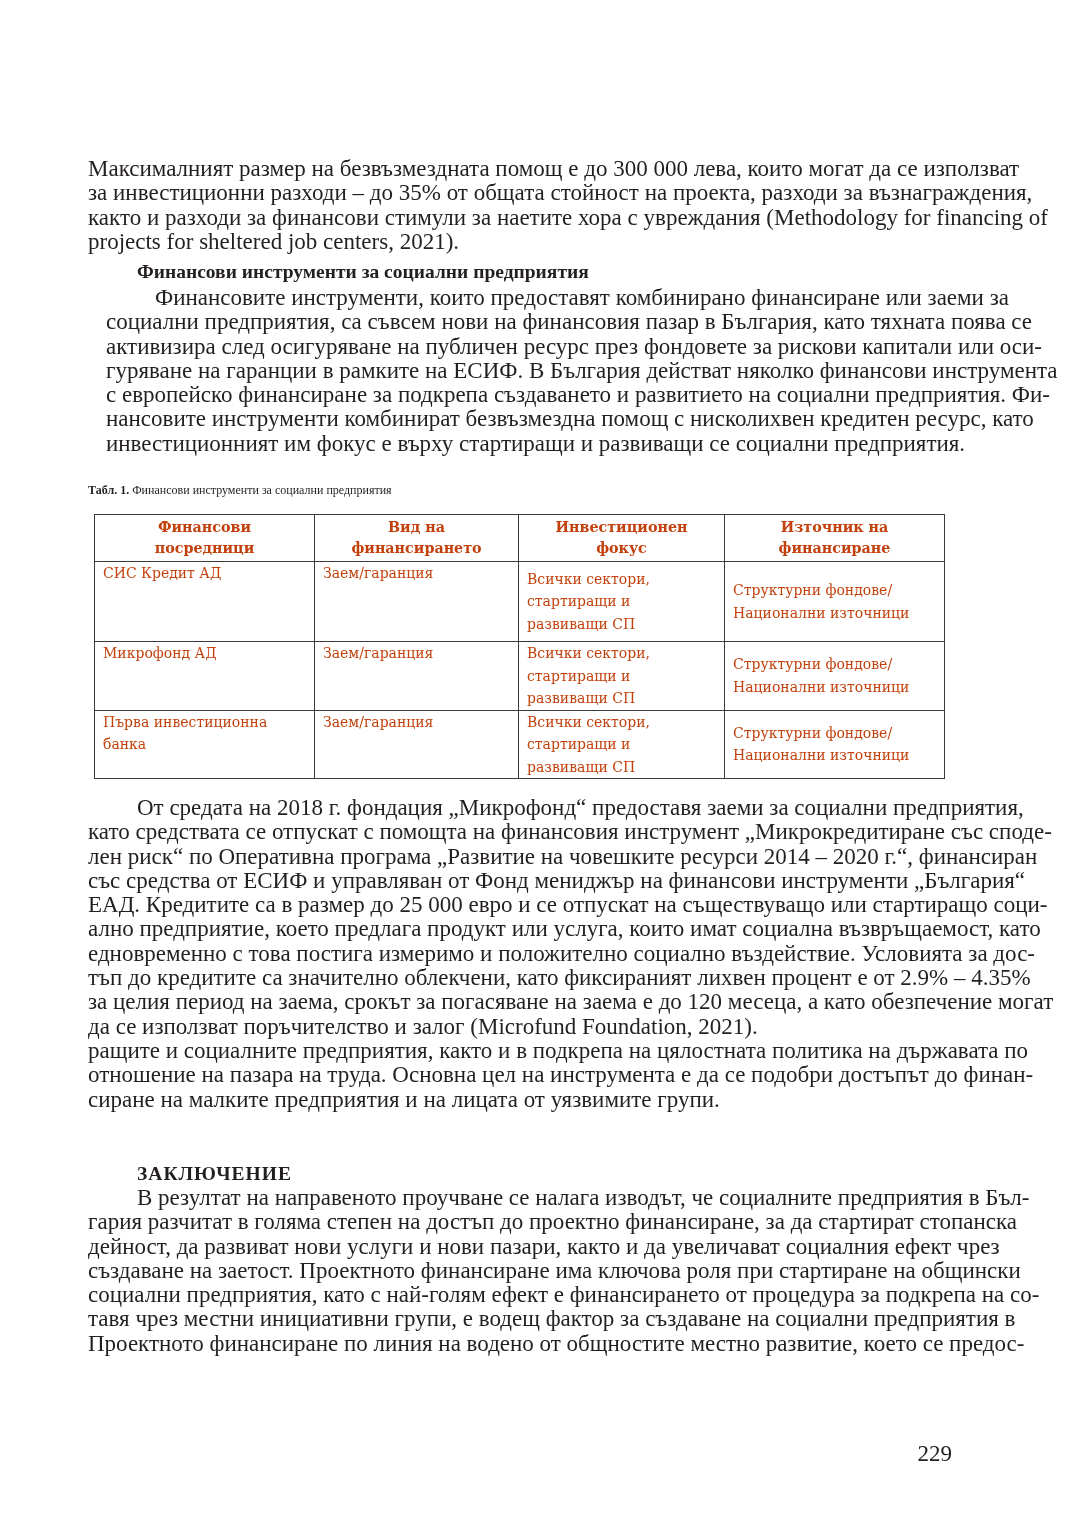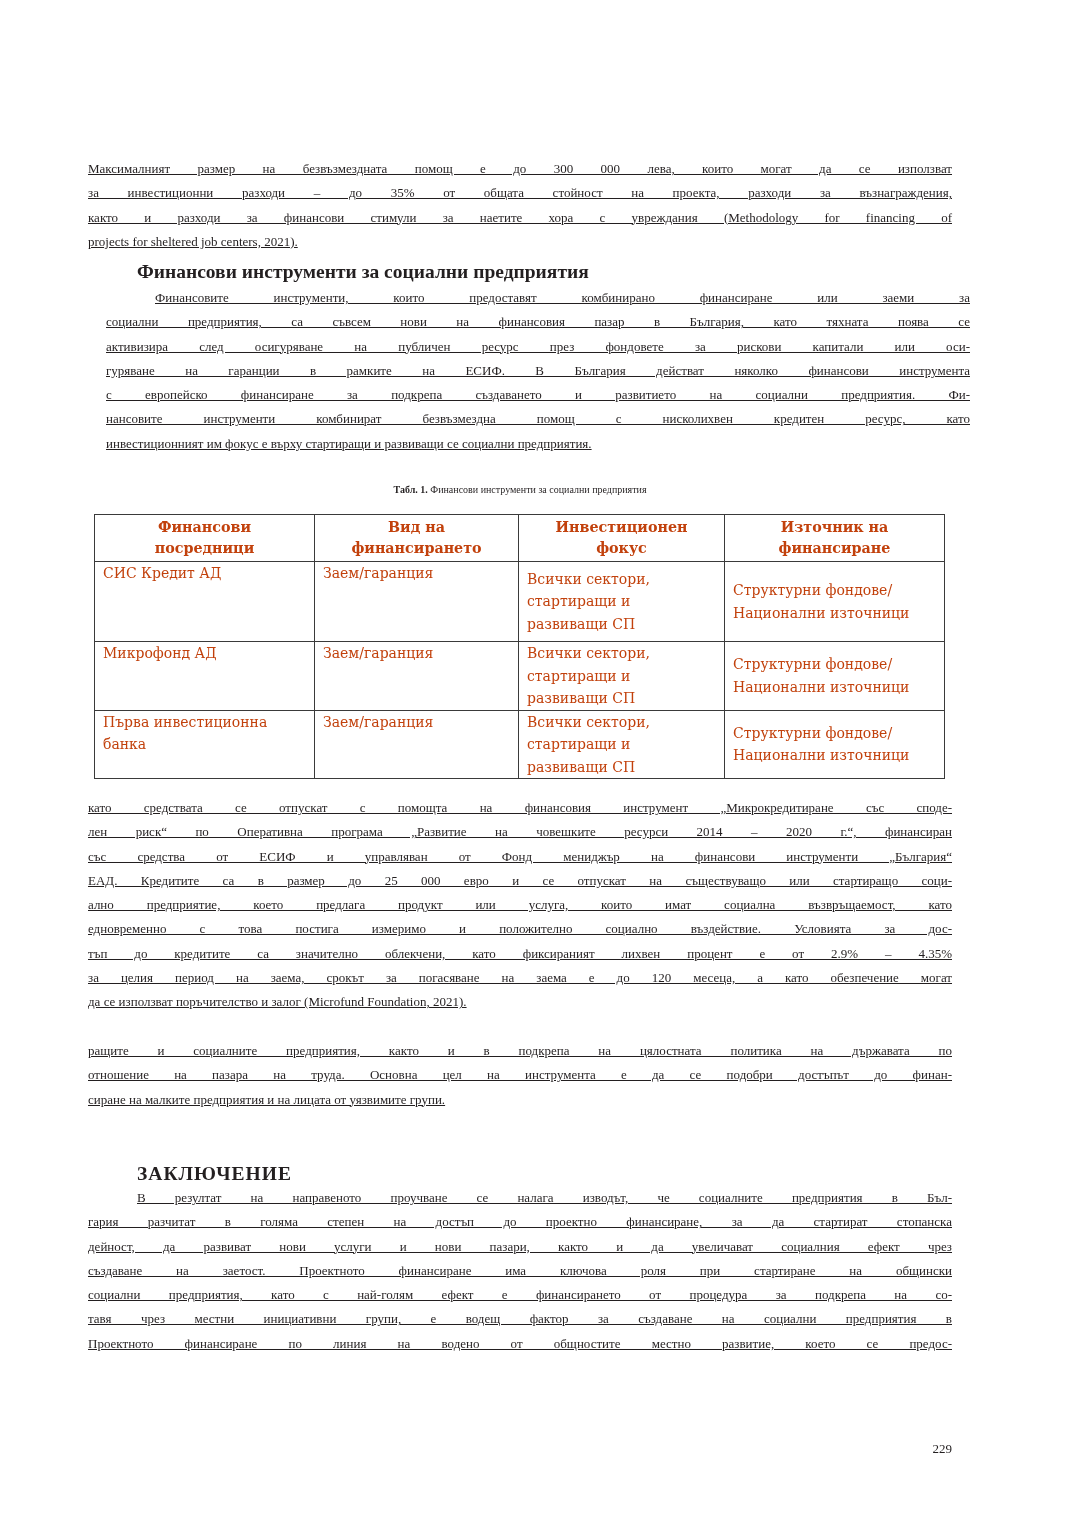--- a/index.html
+++ b/index.html
@@ -4,47 +4,47 @@
 <style>
   html, body { margin: 0; padding: 0; background: #ffffff; }
   body {
     width: 1080px; height: 1527px; position: relative; overflow: hidden;
     font-family: "Liberation Serif", "DejaVu Serif", serif;
     color: #231f20;
   }
   .page { position: absolute; left: 88px; top: 0; width: 864px; }
   .line {
     display: block; height: 24.3px; line-height: 24.3px;
-    font-size: 13px; white-space: nowrap;
-    text-align: justify; text-align-last: justify; text-decoration: underline;
+    font-size: 23px; white-space: nowrap;
+    text-align: justify; text-align-last: justify;
   }
   .line.last { text-align-last: left; }
   .indent { padding-left: 49px; }
   .para { position: absolute; left: 0; width: 864px; }
   .heading {
     position: absolute; left: 49px; font-weight: bold; font-size: 19.5px;
     line-height: 24px; white-space: nowrap;
   }
   .caption {
-    position: absolute; left: 0; width: 864px; text-align: center;
-    font-size: 10px; line-height: 20px;
+    position: absolute; left: 0; width: 864px; 
+    font-size: 12px; line-height: 20px;
   }
   .caption b { font-weight: bold; }
   table.fin {
     position: absolute; left: 6px; border-collapse: collapse;
     font-family: "DejaVu Serif", "Liberation Serif", serif;
     font-size: 14.3px; color: #c2410c;
   }
   table.fin th, table.fin td { border: 1.3px solid #3a3a3a; vertical-align: top; padding: 0 8px; }
   table.fin th { font-weight: bold; text-align: center; line-height: 21px; padding-top: 2px; padding-bottom: 1px; height: 43px; }
   table.fin td { line-height: 22.5px; font-size: 14px; }
   table.fin td.mid { vertical-align: middle; }
   table.fin tr.r1 td { height: 79px; }
   table.fin tr.r2 td, table.fin tr.r3 td { height: 66px; }
-  .pagenum { position: absolute; right: 128px; top: 1441px; font-size: 13px; }
+  .pagenum { position: absolute; right: 128px; top: 1441px; font-size: 23px; }
 </style>
 </head>
 <body>
 
 <div class="page">
 
   <div class="para" style="top:157px;">
     <span class="line">Максималният размер на безвъзмездната помощ е до 300 000 лева, които могат да се използват</span>
     <span class="line">за инвестиционни разходи – до 35% от общата стойност на проекта, разходи за възнаграждения,</span>
     <span class="line">както и разходи за финансови стимули за наетите хора с увреждания (Methodology for financing of</span>
@@ -98,20 +98,21 @@
       <tr class="r3">
         <td><span>Първа инвестиционна</span><br><span>банка</span></td>
         <td><span>Заем/гаранция</span></td>
         <td><span>Всички сектори,</span><br><span>стартиращи и</span><br><span>развиващи СП</span></td>
         <td class="mid"><span>Структурни фондове/</span><br><span>Национални източници</span></td>
       </tr>
     </tbody>
   </table>
 
   <div class="para" style="top:796px;">
+    <span class="line indent">От средата на 2018 г. фондация „Микрофонд“ предоставя заеми за социални предприятия,</span>
     <span class="line">като средствата се отпускат с помощта на финансовия инструмент „Микрокредитиране със споде-</span>
     <span class="line">лен риск“ по Оперативна програма „Развитие на човешките ресурси 2014 – 2020 г.“, финансиран</span>
     <span class="line">със средства от ЕСИФ и управляван от Фонд мениджър на финансови инструменти „България“</span>
     <span class="line">ЕАД. Кредитите са в размер до 25 000 евро и се отпускат на съществуващо или стартиращо соци-</span>
     <span class="line">ално предприятие, което предлага продукт или услуга, които имат социална възвръщаемост, като</span>
     <span class="line">едновременно с това постига измеримо и положително социално въздействие. Условията за дос-</span>
     <span class="line">тъп до кредитите са значително облекчени, като фиксираният лихвен процент е от 2.9% – 4.35%</span>
     <span class="line">за целия период на заема, срокът за погасяване на заема е до 120 месеца, а като обезпечение могат</span>
     <span class="line last">да се използват поръчителство и залог (Microfund Foundation, 2021).</span>
   </div>

